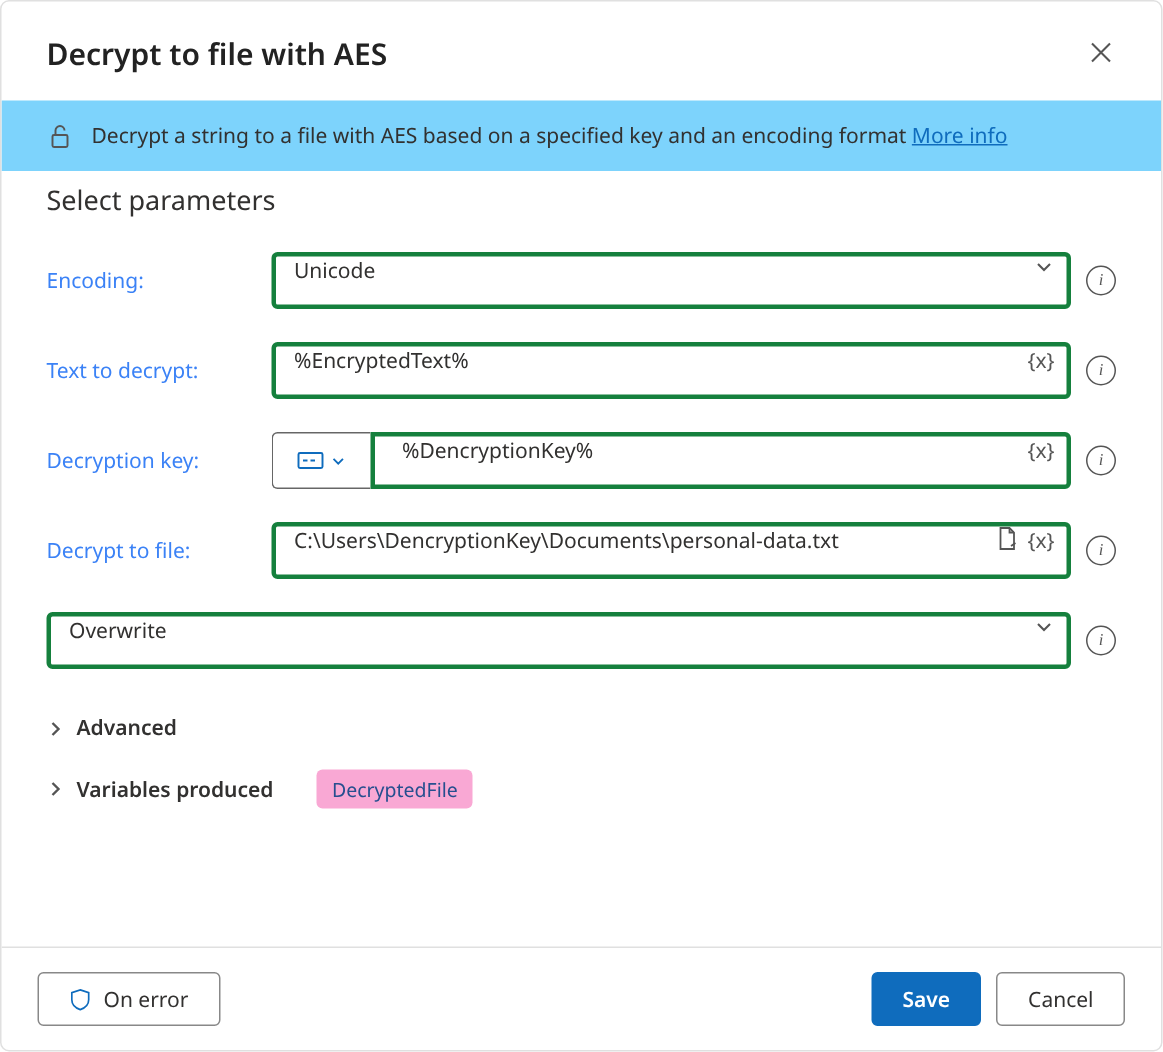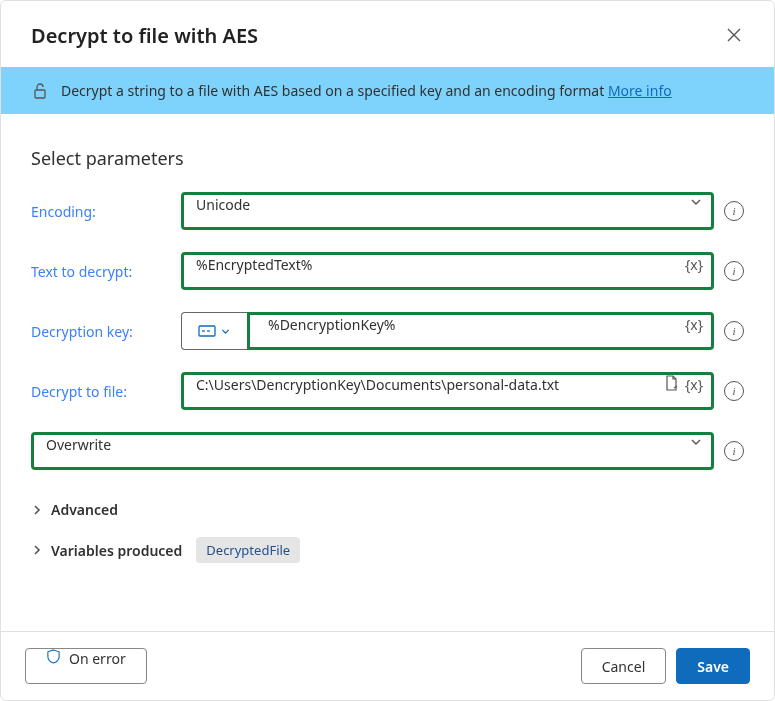--- a/index.html
+++ b/index.html
@@ -2,40 +2,40 @@
 <html><head>
 <meta charset="utf-8">
 <style>
 *{box-sizing:border-box;margin:0;padding:0;font-family:"Segoe UI",system-ui,sans-serif}
 body{background:#fff;width:775px;height:701px;position:relative;border:1px solid #e0e0e0;border-radius:6px}
 .header{display:flex;align-items:center;justify-content:space-between;padding:18px 24px 16px 30px}
 .title{font-size:20px;font-weight:600;color:#222}
 .close{width:32px;height:32px;display:flex;align-items:center;justify-content:center;cursor:pointer;color:#555}
 .info-bar{background:#7dd3fc;padding:14px 30px;display:flex;align-items:center;gap:12px;font-size:14px;color:#323130}
 .info-bar a{color:#0f6cbd;text-decoration:underline}
-.content{padding:32px 30px 10px}
+.content{padding:8px 30px 10px}
 .section-h{font-size:18px;color:#323130;margin-bottom:22px}
 .row{display:flex;align-items:center;margin-bottom:22px}
 .lbl{width:150px;font-size:14px;color:#3b82f6}
 .field{flex:1;display:flex;align-items:center;gap:10px}
 .input-wrap{flex:1;height:38px;border:3px solid #15803d;border-radius:4px;display:flex;align-items:flex-start;padding:0 8px 0 12px;font-size:14px;color:#323130;background:#fff}
 .input-wrap .val{flex:1;white-space:nowrap;overflow:hidden}
 .chev{color:#555}
 .var-ic,.file-ic{color:#555;margin-left:6px}
 .info-ic{width:20px;height:20px;border:1.3px solid #555;border-radius:50%;display:flex;align-items:center;justify-content:center;font-size:11px;font-family:Georgia,serif;font-style:italic;color:#555;cursor:pointer}
 .key-prefix{width:66px;height:38px;border:1px solid #666;border-right:none;border-radius:4px 0 0 4px;display:flex;align-items:center;justify-content:center;gap:4px;color:#0f6cbd}
 .key-input{border-radius:0 4px 4px 0}
 .key-input .val{padding-left:6px}
 .expand{display:flex;align-items:center;gap:8px;font-size:14px;font-weight:600;color:#323130;cursor:pointer;margin-bottom:18px}
-.badge{background:#e5e5e5;border-radius:4px;padding:4px 10px;font-size:13px;color:#264f8f;font-weight:400;margin-left:6px}
+.badge{background:#f9a8d4;border-radius:4px;padding:4px 10px;font-size:13px;color:#264f8f;font-weight:400;margin-left:21px}
 .footer{position:absolute;bottom:0;left:0;right:0;border-top:1px solid #e0e0e0;padding:16px 24px;display:flex;align-items:center;justify-content:space-between}
 .btn{height:36px;border:1px solid #888;border-radius:4px;background:#fff;padding:0 20px;font-size:14px;cursor:pointer;color:#323130}
 .btn.primary{background:#0f6cbd;border-color:#0f6cbd;color:#fff;font-weight:600}
 .btn-group{display:flex;gap:10px}
-.onerr{display:flex;gap:8px}
+.onerr{display:flex;align-items:center;gap:8px}
 </style>
 </head>
 <body>
 
 <div class="header">
   <div class="title">Decrypt to file with AES</div>
   <div class="close">
     <svg width="14" height="14" viewBox="0 0 14 14">
         <path d="M1 1 L13 13 M13 1 L1 13" stroke="currentColor" stroke-width="1.4" fill="none"></path>
       </svg>
@@ -149,16 +149,16 @@
 </div>
 
 <div class="footer">
   <button class="btn onerr">
     <svg width="15" height="15" viewBox="0 0 16 16" fill="none" stroke="#0f6cbd" stroke-width="1.2">
         <path d="M8 1 L14 3 V8 c0 4 -3 6 -6 7 c-3 -1 -6 -3 -6 -7 V3 z"></path>
       </svg>
     <span>On error</span>
   </button>
   <div class="btn-group">
+    <button class="btn primary">Save</button>
     <button class="btn">Cancel</button>
-    <button class="btn primary">Save</button>
   </div>
 </div>
 
 </body></html>

